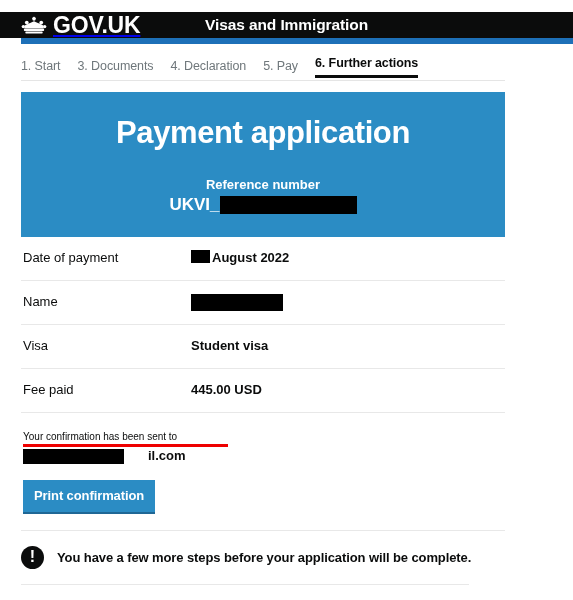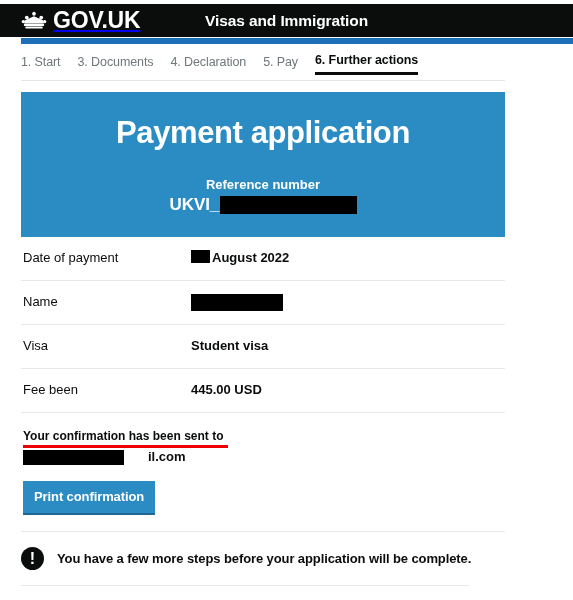--- a/index.html
+++ b/index.html
@@ -14,23 +14,23 @@
     position: relative;
     width: 573px;
     height: 600px;
     overflow: hidden;
     background: #ffffff;
   }
 
   
   .govuk-header {
     position: absolute;
-    left: 0; top: 4px;
+    left: 0; top: 12px;
     width: 573px;
-    height: 33px;
+    height: 26px;
     background: #0b0c0c;
     display: flex;
     align-items: center;
   }
   .brand {
     display: flex;
     align-items: center;
     margin-left: 21px;
     gap: 6px;
   }
@@ -63,21 +63,21 @@
     background: #1d70b8;
   }
 
   
   .steps {
     position: absolute;
     left: 21px; top: 50px;
     width: 540px;
     height: 28px;
     display: flex;
-    align-items: center;
+    align-items: flex-end;
     gap: 17px;
   }
   .step {
     font-size: 12.5px;
     color: #6f777b;
     white-space: nowrap;
     padding-bottom: 5px;
     letter-spacing: -0.1px;
   }
   .step.active {
@@ -159,22 +159,22 @@
   }
 
   
   .sent-block {
     padding-top: 13px;
     padding-left: 2px;
   }
   .sent-line {
     position: relative;
     display: inline-block;
-    font-size: 12px;
-    font-weight: bold;
+    font-size: 10px;
+    font-weight: normal;
     color: #0b0c0c;
     line-height: 1.3;
   }
   .sent-underline {
     display: block;
     width: 205px;
     height: 3px;
     background: #ee0000;
     margin-top: 1px;
   }
@@ -311,21 +311,21 @@
           <span class="redact" style="width:92px;height:17px;"></span>
         </div>
       </div>
 
       <div class="row">
         <div class="row-key">Visa</div>
         <div class="row-val">Student visa</div>
       </div>
 
       <div class="row">
-        <div class="row-key">Fee been</div>
+        <div class="row-key">Fee paid</div>
         <div class="row-val">445.00 USD</div>
       </div>
 
     </section>
 
     <section class="sent-block">
       <div class="sent-line">
         <span>Your confirmation has been sent to</span>
         <span class="sent-underline"></span>
       </div>

